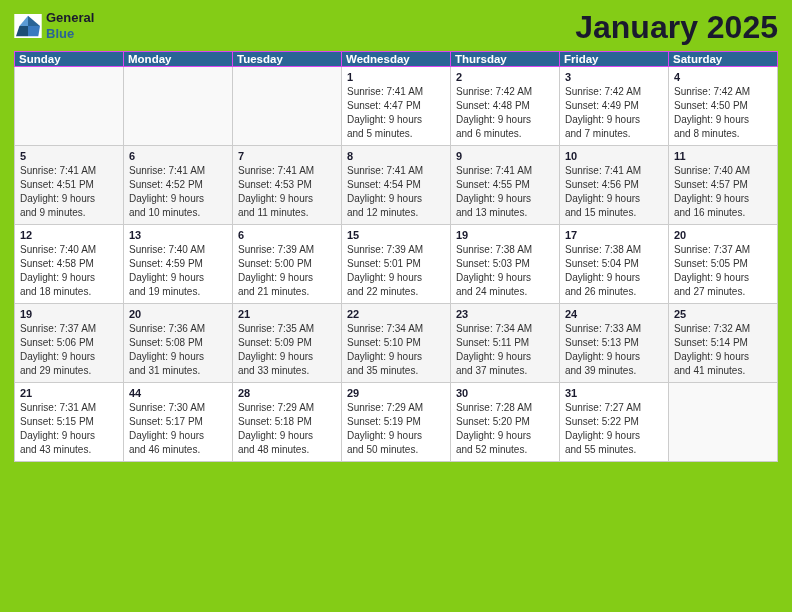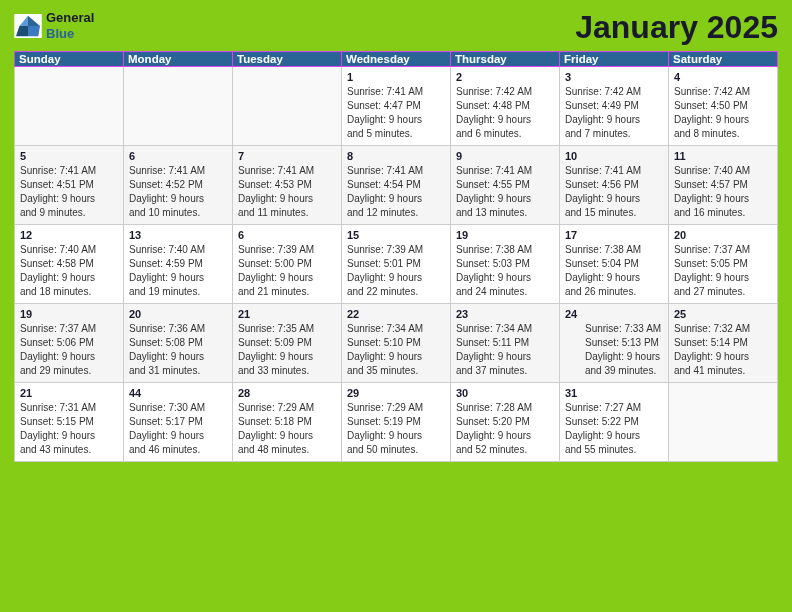--- a/index.html
+++ b/index.html
@@ -293,21 +293,21 @@
           </td>
           <td>
             <div class="day-number">23</div>
             <div class="day-info" style="white-space: pre-line;">Sunrise: 7:34 AM
 Sunset: 5:11 PM
 Daylight: 9 hours
 and 37 minutes.</div>
           </td>
           <td>
             <div class="day-number">24</div>
-            <div class="day-info" style="white-space: pre-line; margin-left: 20px;">Sunrise: 7:33 AM
+            <div class="day-info" style="white-space: pre-line;">Sunrise: 7:33 AM
 Sunset: 5:13 PM
 Daylight: 9 hours
 and 39 minutes.</div>
           </td>
           <td>
             <div class="day-number">25</div>
             <div class="day-info" style="white-space: pre-line;">Sunrise: 7:32 AM
 Sunset: 5:14 PM
 Daylight: 9 hours
 and 41 minutes.</div>

